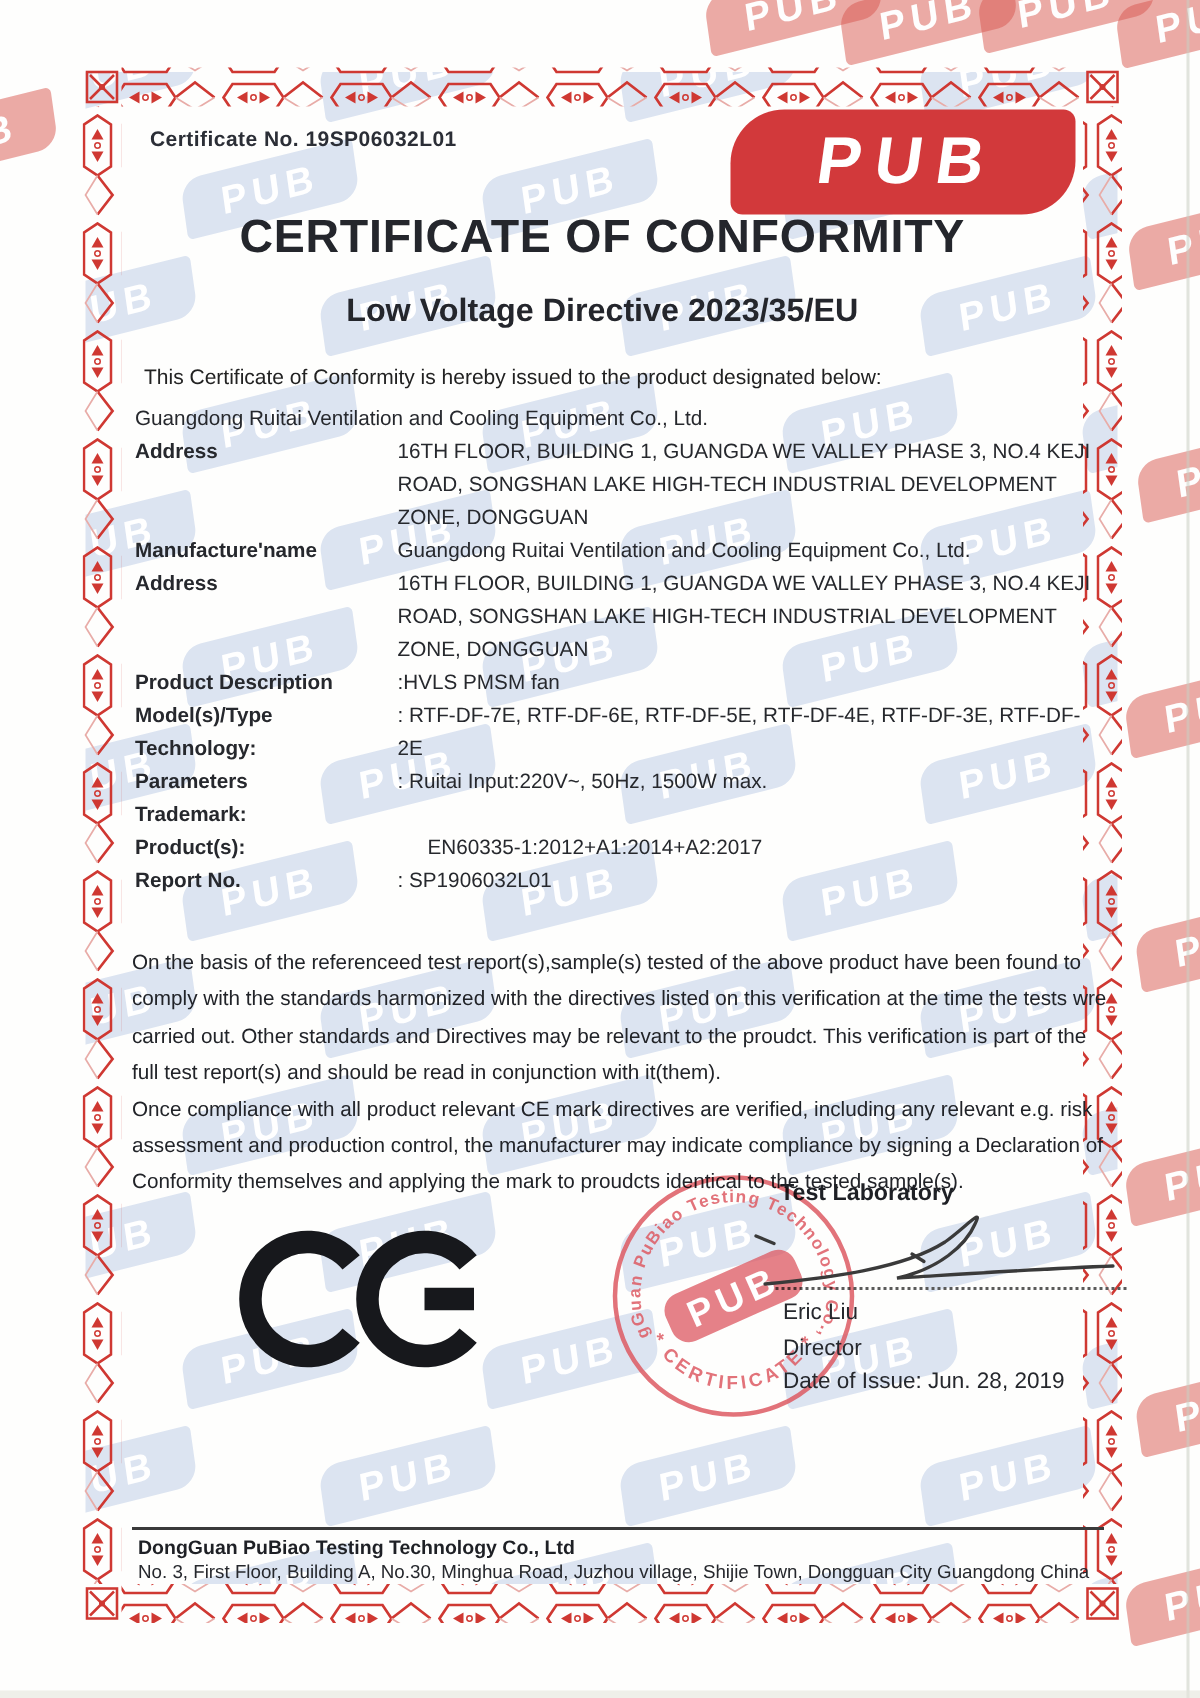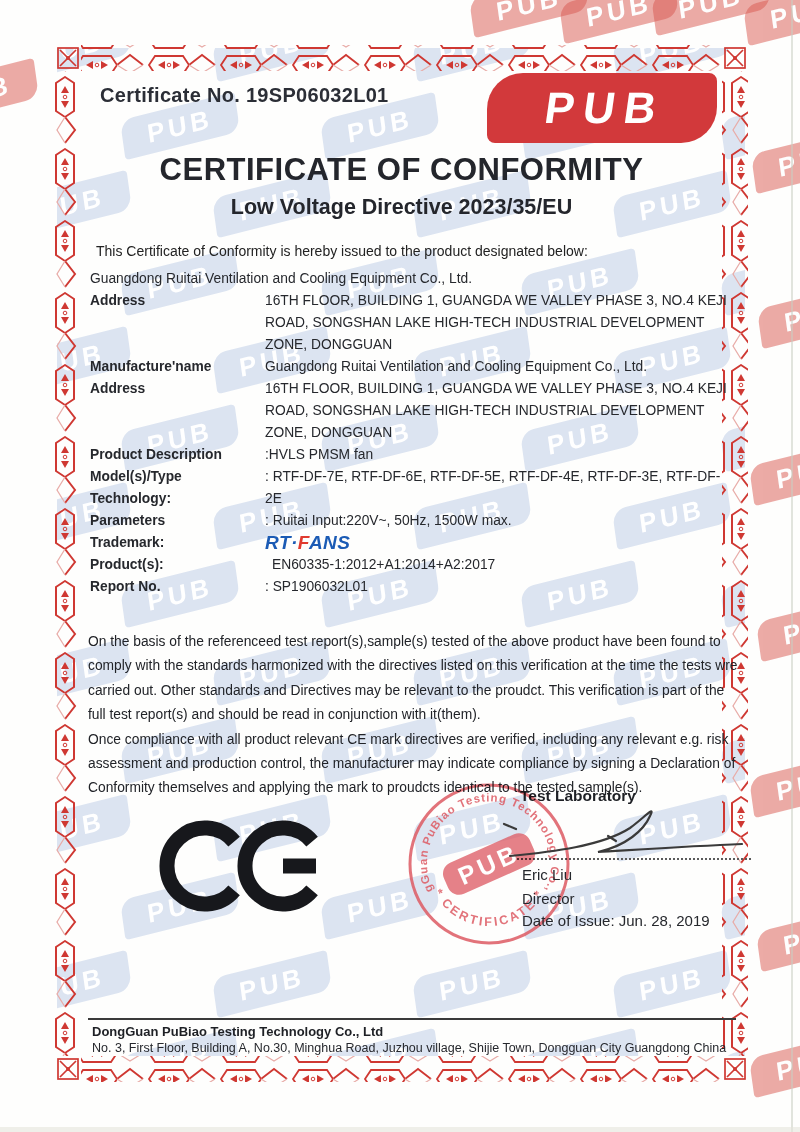--- a/index.html
+++ b/index.html
@@ -18,36 +18,36 @@
     background:var(--wm-blue);
     color:#ffffff;font-weight:bold;font-size:26px;letter-spacing:4px;
     display:flex;align-items:center;justify-content:center;
     transform:rotate(-14deg) skewX(-6deg);
   }
   .wm-tile.red{background:var(--wm-red);opacity:.5;}
   
   .border-svg{position:absolute;left:0;top:0;z-index:2;}
   
   .content{position:absolute;left:0;top:0;width:800px;height:1132px;z-index:3;}
-  .cert-no{position:absolute;left:100px;top:84px;font-size:20px;font-weight:bold;letter-spacing:.3px;color:#2b2e36;}
+  .cert-no{position:absolute;left:100px;top:84px;font-size:14px;font-weight:bold;letter-spacing:.3px;color:#2b2e36;}
   .logo-top{
     position:absolute;left:487px;top:73px;width:230px;height:70px;
     background:var(--logo-red);border-radius:36px 8px 36px 8px;
     display:flex;align-items:center;justify-content:center;
   }
   .logo-top span{color:#fff;font-size:44px;font-weight:bold;letter-spacing:9px;transform:skewX(-8deg);padding-left:6px;}
-  .title{position:absolute;left:55px;width:693px;top:152px;text-align:center;font-size:31px;font-weight:bold;letter-spacing:.5px;color:#24262c;}
+  .title{position:absolute;left:55px;width:693px;top:140px;text-align:center;font-size:31px;font-weight:bold;letter-spacing:.5px;color:#24262c;}
   .subtitle{position:absolute;left:55px;width:693px;top:195px;text-align:center;font-size:21.5px;font-weight:bold;color:#24262c;}
   .intro{position:absolute;left:96px;top:243px;font-size:14px;color:#222;}
   .fields{position:absolute;left:90px;top:268px;width:644px;font-size:13.8px;line-height:22px;}
   .frow{display:flex;}
   .flabel{width:175px;font-weight:bold;flex:0 0 175px;}
   .fvalue{flex:1;}
   .fvalue .indent1{padding-left:96px;}
-  .fvalue .indent2{padding-left:7px;}
+  .fvalue .indent2{padding-left:7px;margin-left:13px;}
   .tm{font-size:19px;font-weight:bold;font-style:italic;letter-spacing:.5px;line-height:22px;}
   .tm .b{color:var(--tm-blue);} .tm .r{color:var(--tm-red);}
   .paras{position:absolute;left:88px;top:630px;width:650px;font-size:13.8px;line-height:24.4px;color:#212328;}
   .paras p{margin:0;}
   .testlab{position:absolute;left:520px;top:787px;font-size:15.5px;font-weight:bold;color:#1e2025;}
   .ce-svg{position:absolute;left:158px;top:812px;}
   .stamp{position:absolute;left:403px;top:778px;z-index:5;mix-blend-mode:multiply;opacity:.85;}
   .sig-svg{position:absolute;left:502px;top:796px;z-index:6;}
   .dotline{position:absolute;left:517px;top:858px;width:234px;border-bottom:2px dotted #5a5a5a;z-index:4;}
   .sig-name{position:absolute;left:522px;top:866px;font-size:15px;z-index:6;}
@@ -218,21 +218,20 @@
         <div class="fvalue">: RTF-DF-7E, RTF-DF-6E, RTF-DF-5E, RTF-DF-4E, RTF-DF-3E, RTF-DF-2E</div>
       </div>
       <div class="frow">
         <div class="flabel">Parameters</div>
         <div class="fvalue">
           <div>: Ruitai Input:220V~, 50Hz, 1500W max.</div>
         </div>
       </div>
       <div class="frow">
         <div class="flabel">Trademark:</div>
-        <div class="fvalue tm"><span class="b">RT·</span><span class="r">F</span><span class="b">ANS</span></div>
       </div>
       <div class="frow">
         <div class="flabel">Product(s):</div>
         <div class="fvalue">
           <div class="indent2">EN60335-1:2012+A1:2014+A2:2017</div>
         </div>
       </div>
       <div class="frow">
         <div class="flabel">Report No.</div>
         <div class="fvalue">: SP1906032L01</div>

